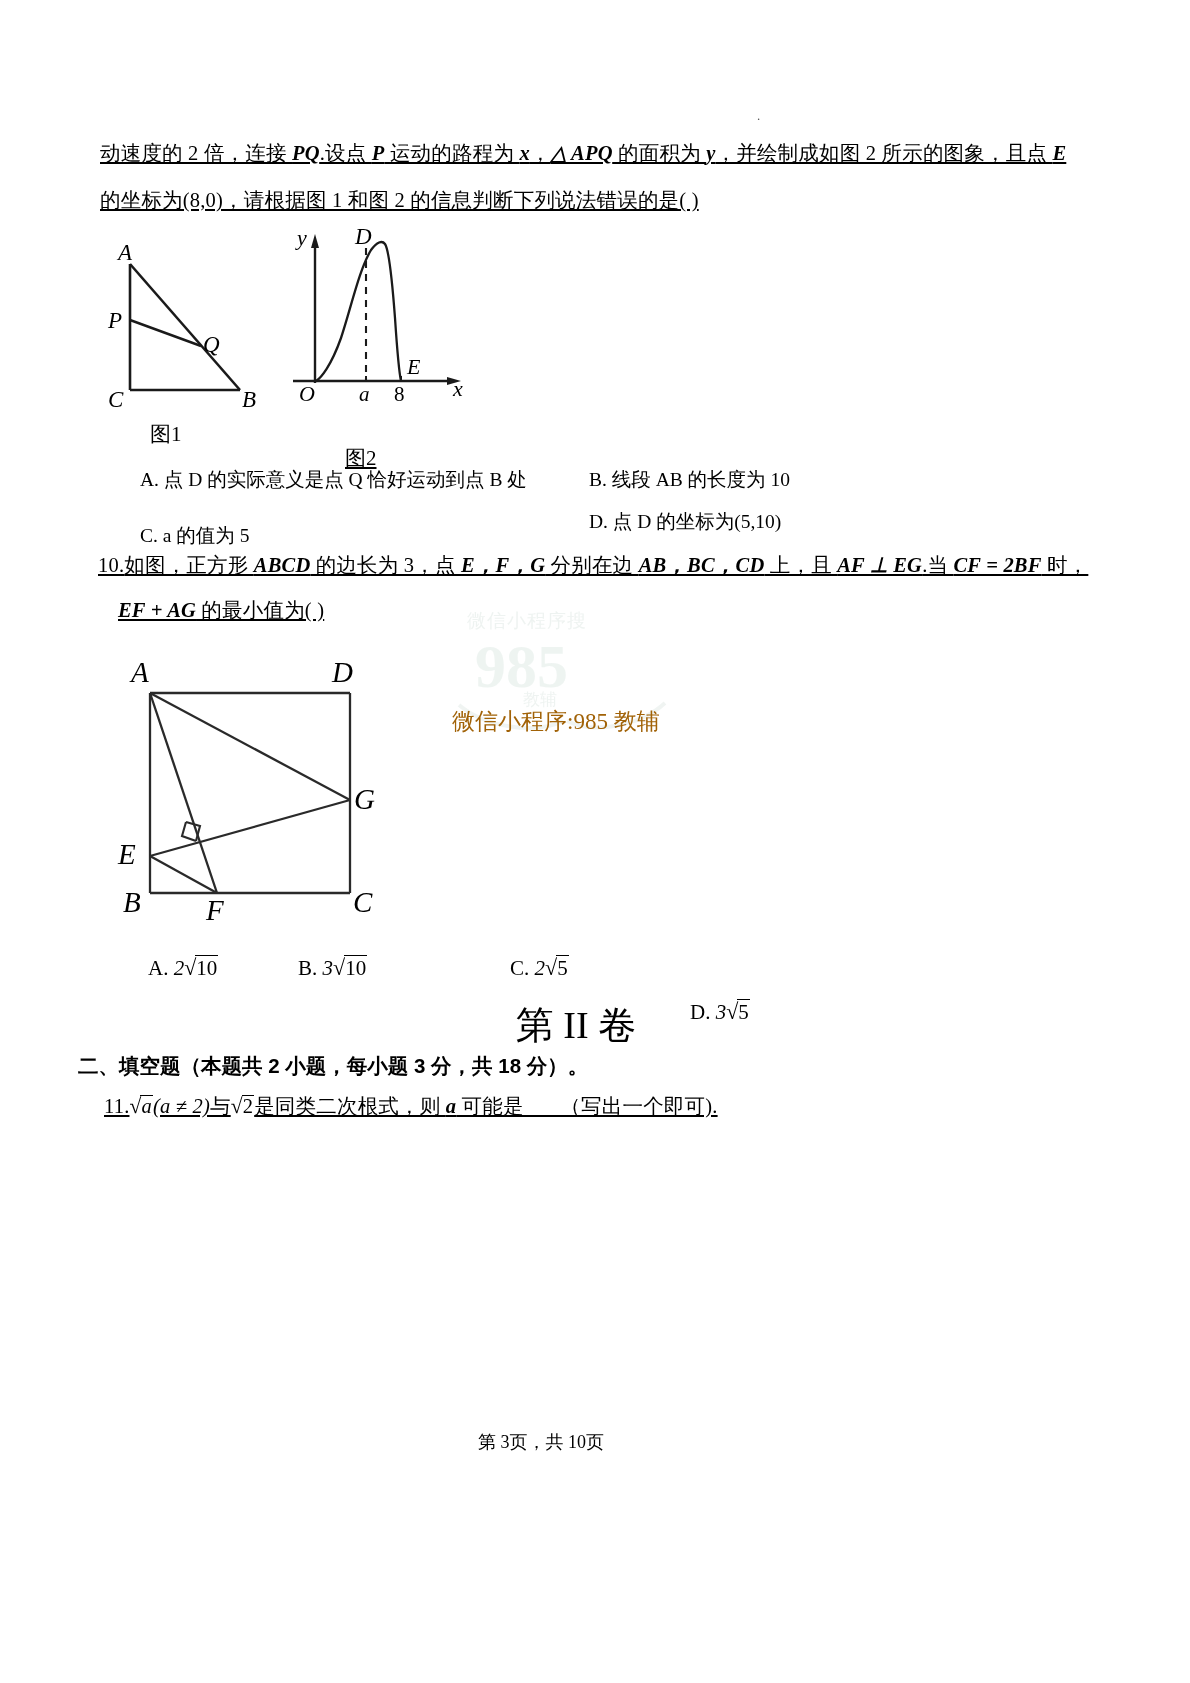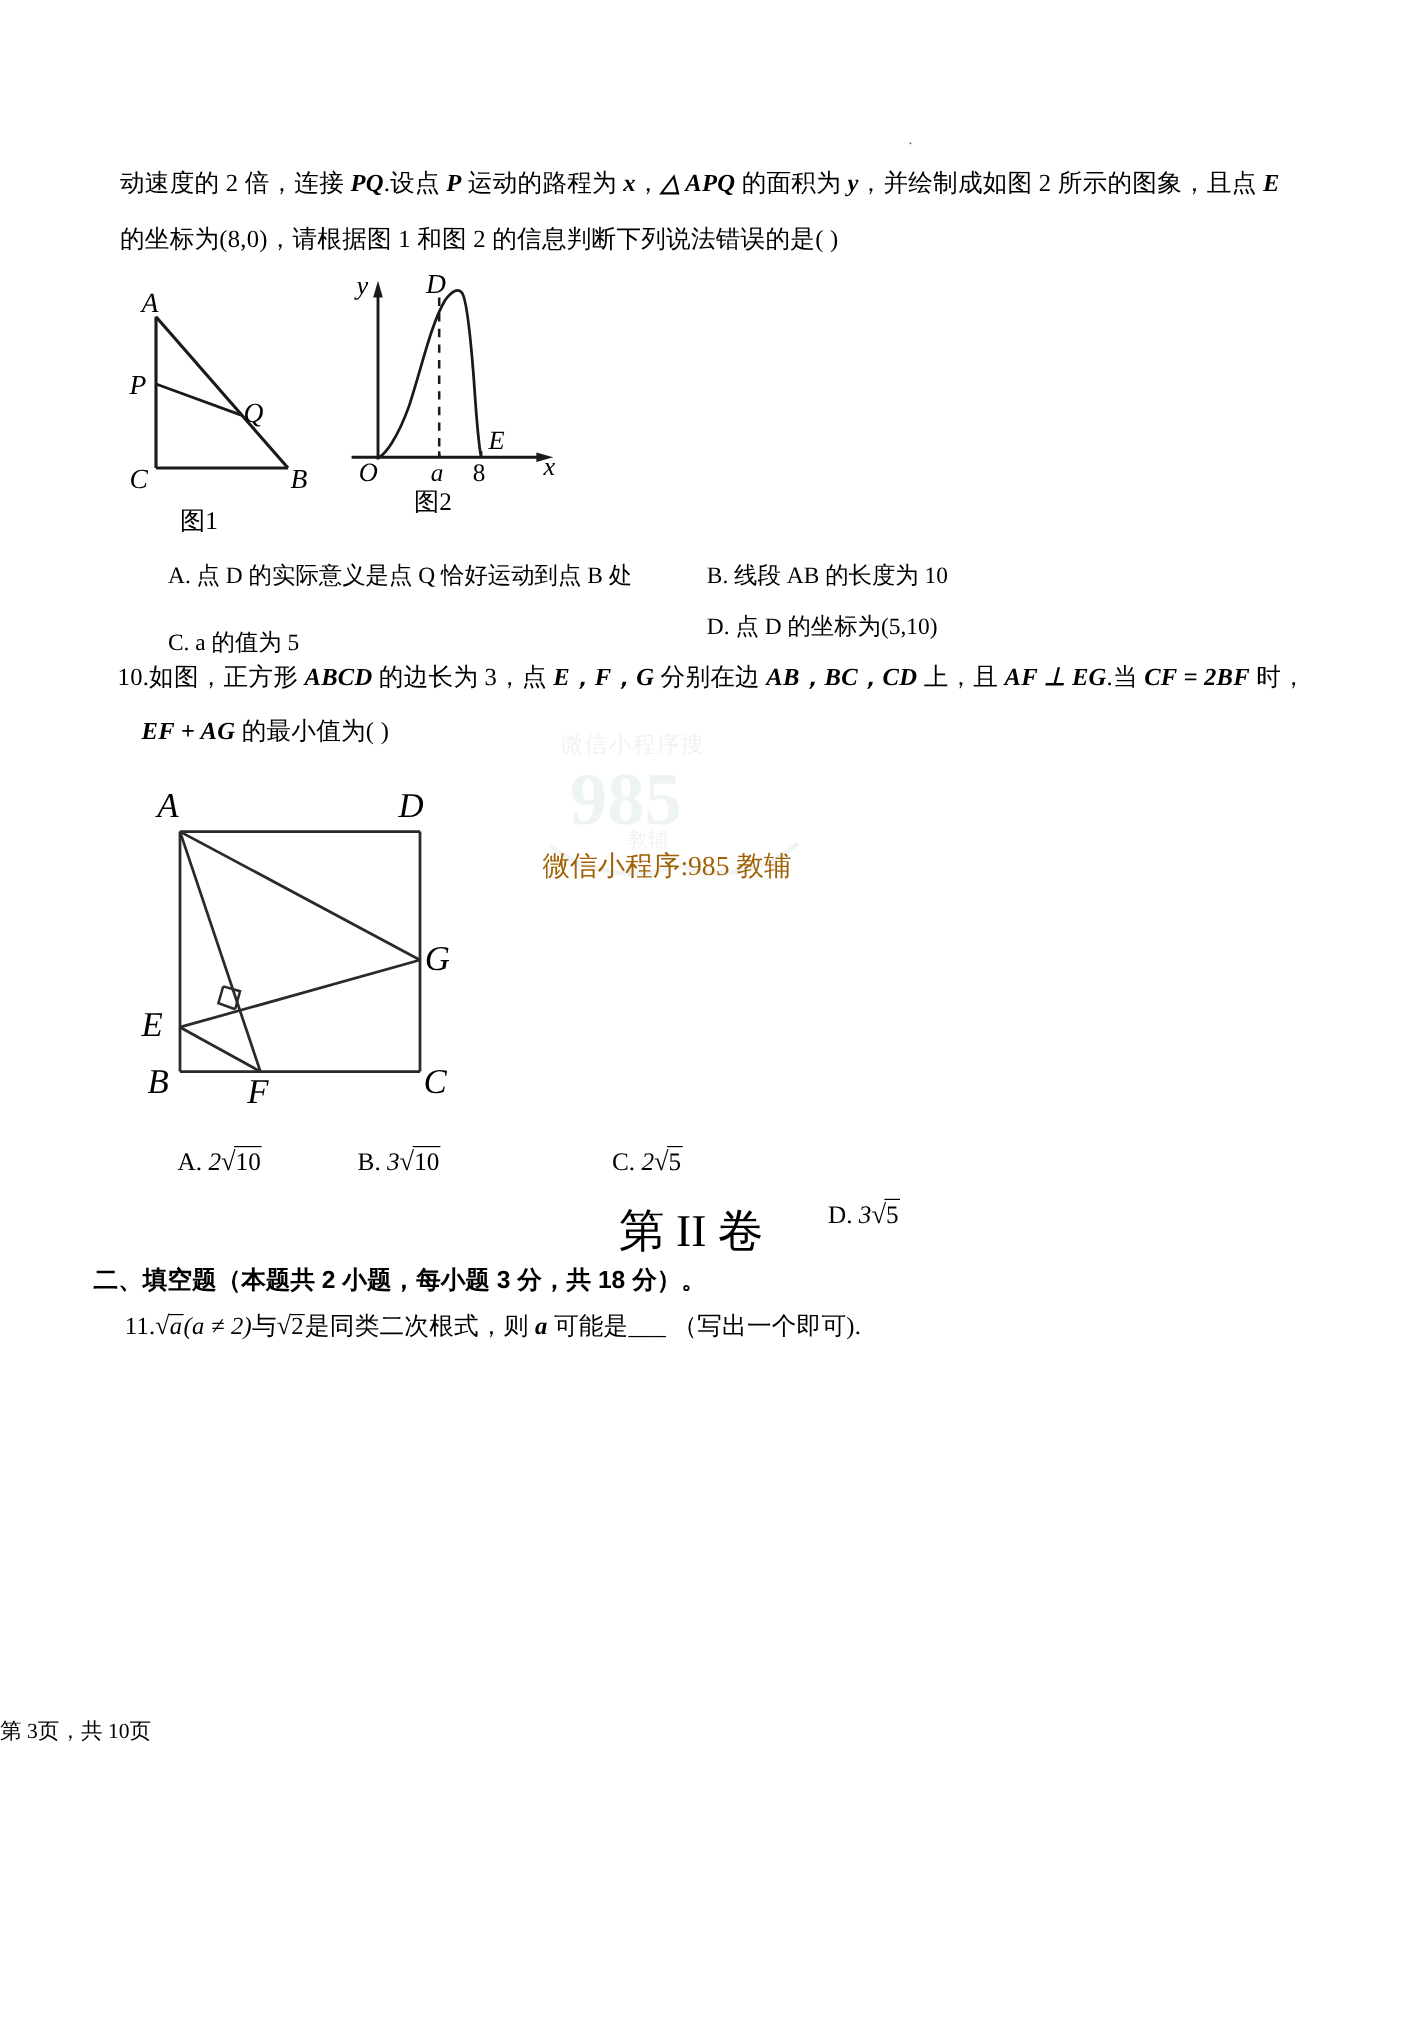--- a/index.html
+++ b/index.html
@@ -26,20 +26,21 @@
     color: #555;
   }
 
   
   .para {
     position: absolute;
     font-size: 20.5px;
     line-height: 1.0;
     letter-spacing: 0.2px;
     white-space: nowrap;
+    text-decoration: underline;
   }
   .it { font-style: italic; }
   .bit { font-style: italic; font-weight: bold; }
 
   
   .fig1 { position: absolute; left: 100px; top: 232px; width: 250px; height: 200px; }
   .fig2 { position: absolute; left: 285px; top: 226px; width: 200px; height: 185px; }
 
   .caption {
     position: absolute;
@@ -85,20 +86,21 @@
     font-size: 20.5px;
     font-weight: bold;
     font-family: "Liberation Sans", sans-serif;
     white-space: nowrap;
   }
 
   .footer {
     position: absolute;
     left: 0; top: 1430px;
     width: 1082px;
+    text-align: center;
     font-size: 18px;
     white-space: nowrap;
   }
 
   
   .rad { display: inline-block; position: relative; }
   .rad > .radsym { font-size: 1.05em; }
   .rad > .radbody {
     border-top: 1.3px solid #000;
     padding: 0 1px 0 1px;
@@ -155,21 +157,21 @@
     <div class="caption it" style="left:12px; top:-1px; font-size:22px;">y</div>
     <div class="caption it" style="left:168px; top:150px; font-size:22px;">x</div>
     <div class="caption it" style="left:14px; top:155px; font-size:22px;">O</div>
     <div class="caption it" style="left:70px; top:-2px; font-size:23px;">D</div>
     <div class="caption it" style="left:122px; top:128px; font-size:22px;">E</div>
     <div class="caption it" style="left:74px; top:156px; font-size:21px;">a</div>
     <div class="caption" style="left:109px; top:156px; font-size:21px;">8</div>
   </div>
 
   <div class="caption" style="left:150px; top:420px; font-size:21px;">图1</div>
-  <div class="caption" style="left:345px; top:404px; font-size:21px;">图2</div>
+  <div class="caption" style="left:345px; top:444px; font-size:21px;text-decoration:underline;">图2</div>
 
   <div class="optrow" style="left:140px; top:466px;">
     <span>A.</span>
     <span>点 D 的实际意义是点 Q 恰好运动到点 B 处</span>
   </div>
   <div class="optrow" style="left:589px; top:466px;">
     <span>B.</span>
     <span>线段 AB 的长度为 10</span>
   </div>
   <div class="optrow" style="left:140px; top:522px;font-family:Liberation Serif, serif;">

